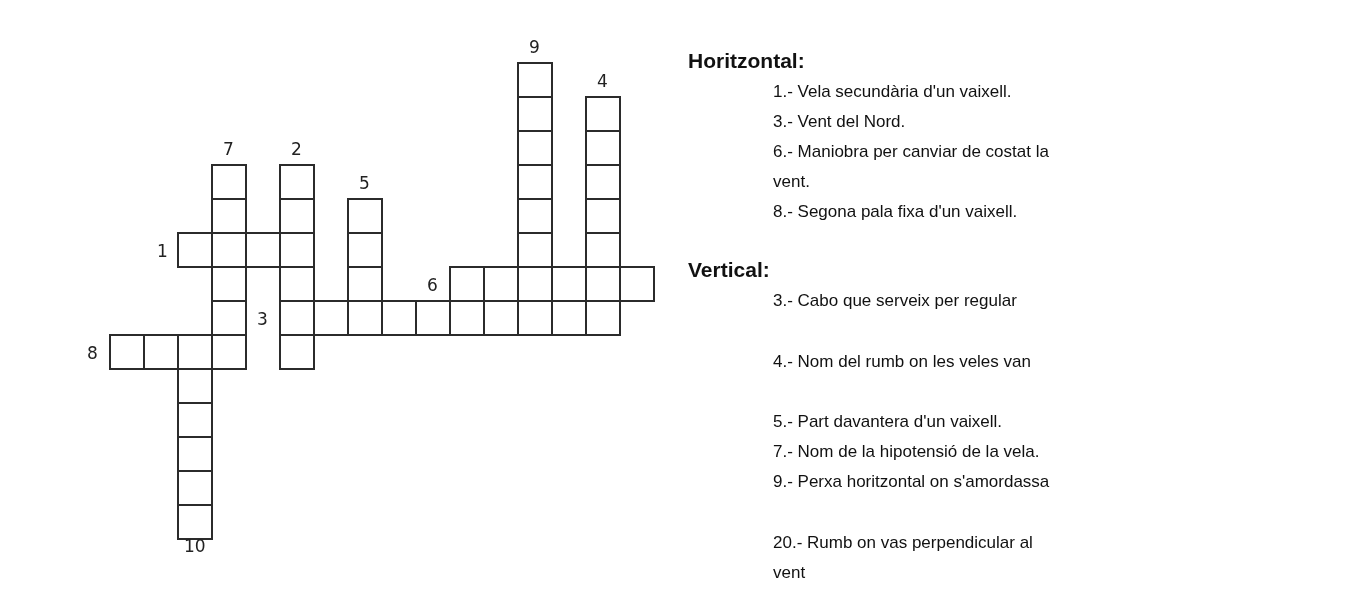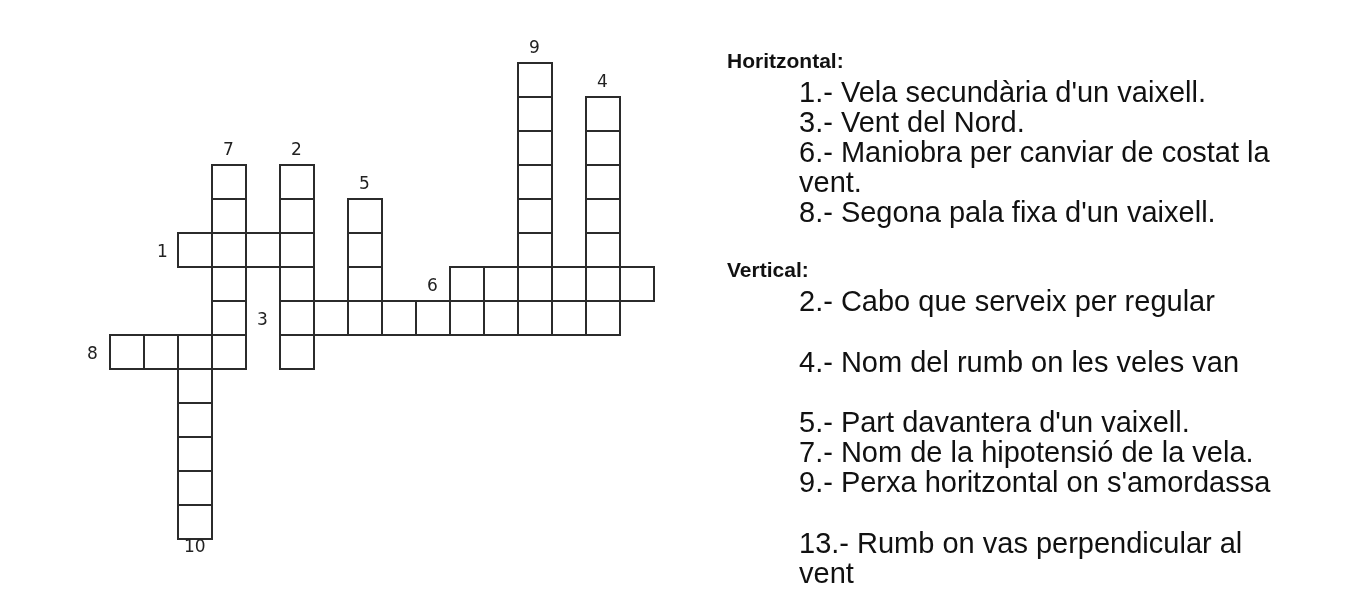--- a/index.html
+++ b/index.html
@@ -1,22 +1,22 @@
 <!DOCTYPE html>
 <html><head>
 <meta charset="utf-8">
 <style>
   html, body { margin:0; padding:0; background:#ffffff; }
   body { width:1349px; height:604px; position:relative; overflow:hidden; }
   #grid { position:absolute; left:0; top:0; width:680px; height:604px; }
   .cell { position:absolute; width:34px; height:34px; box-sizing:border-box; border:2px solid #2b2b2b; background:#fff; }
   .num { position:absolute; font-family:"DejaVu Sans", sans-serif; font-size:17px; color:#222; line-height:1; }
   #clues { position:absolute; left:0; top:0; width:1349px; height:604px; font-family:"Liberation Sans", sans-serif; color:#111; }
-  .heading { position:absolute; left:688px; font-weight:bold; font-size:21px; line-height:24px;margin-left:39px; }
-  .line { position:absolute; left:799px; font-size:29px; line-height:26px; white-space:nowrap; }
+  .heading { position:absolute; left:688px; font-weight:bold; font-size:21px; line-height:24px; }
+  .line { position:absolute; left:773px; font-size:17px; line-height:26px; white-space:nowrap; }
 </style>
 </head>
 <body>
 
 <div id="grid">
     <div class="cell" style="left: 177px; top: 232px; width: 36px; height: 36px;"></div>
     <div class="cell" style="left: 211px; top: 232px; width: 36px; height: 36px;"></div>
     <div class="cell" style="left: 245px; top: 232px; width: 36px; height: 36px;"></div>
     <div class="cell" style="left: 279px; top: 232px; width: 36px; height: 36px;"></div>
     <div class="cell" style="left: 279px; top: 300px; width: 36px; height: 36px;"></div>
@@ -80,20 +80,20 @@
 
 <div id="clues">
   <div class="heading" style="top:49px">Horitzontal:</div>
   <div class="line" style="top:79px">1.- Vela secundària d'un vaixell.</div>
   <div class="line" style="top:109px">3.- Vent del Nord.</div>
   <div class="line" style="top:139px">6.- Maniobra per canviar de costat la</div>
   <div class="line" style="top:169px">vent.</div>
   <div class="line" style="top:199px">8.- Segona pala fixa d'un vaixell.</div>
 
   <div class="heading" style="top:258px">Vertical:</div>
-  <div class="line" style="top:288px">2.- Cabo que serveix per regular</div>
+  <div class="line" style="top:288px">3.- Cabo que serveix per regular</div>
   <div class="line" style="top:349px">4.- Nom del rumb on les veles van</div>
   <div class="line" style="top:409px">5.- Part davantera d'un vaixell.</div>
   <div class="line" style="top:439px">7.- Nom de la hipotensió de la vela.</div>
   <div class="line" style="top:469px">9.- Perxa horitzontal on s'amordassa</div>
-  <div class="line" style="top:530px">13.- Rumb on vas perpendicular al</div>
+  <div class="line" style="top:530px">20.- Rumb on vas perpendicular al</div>
   <div class="line" style="top:560px">vent</div>
 </div>
 
 </body></html>

